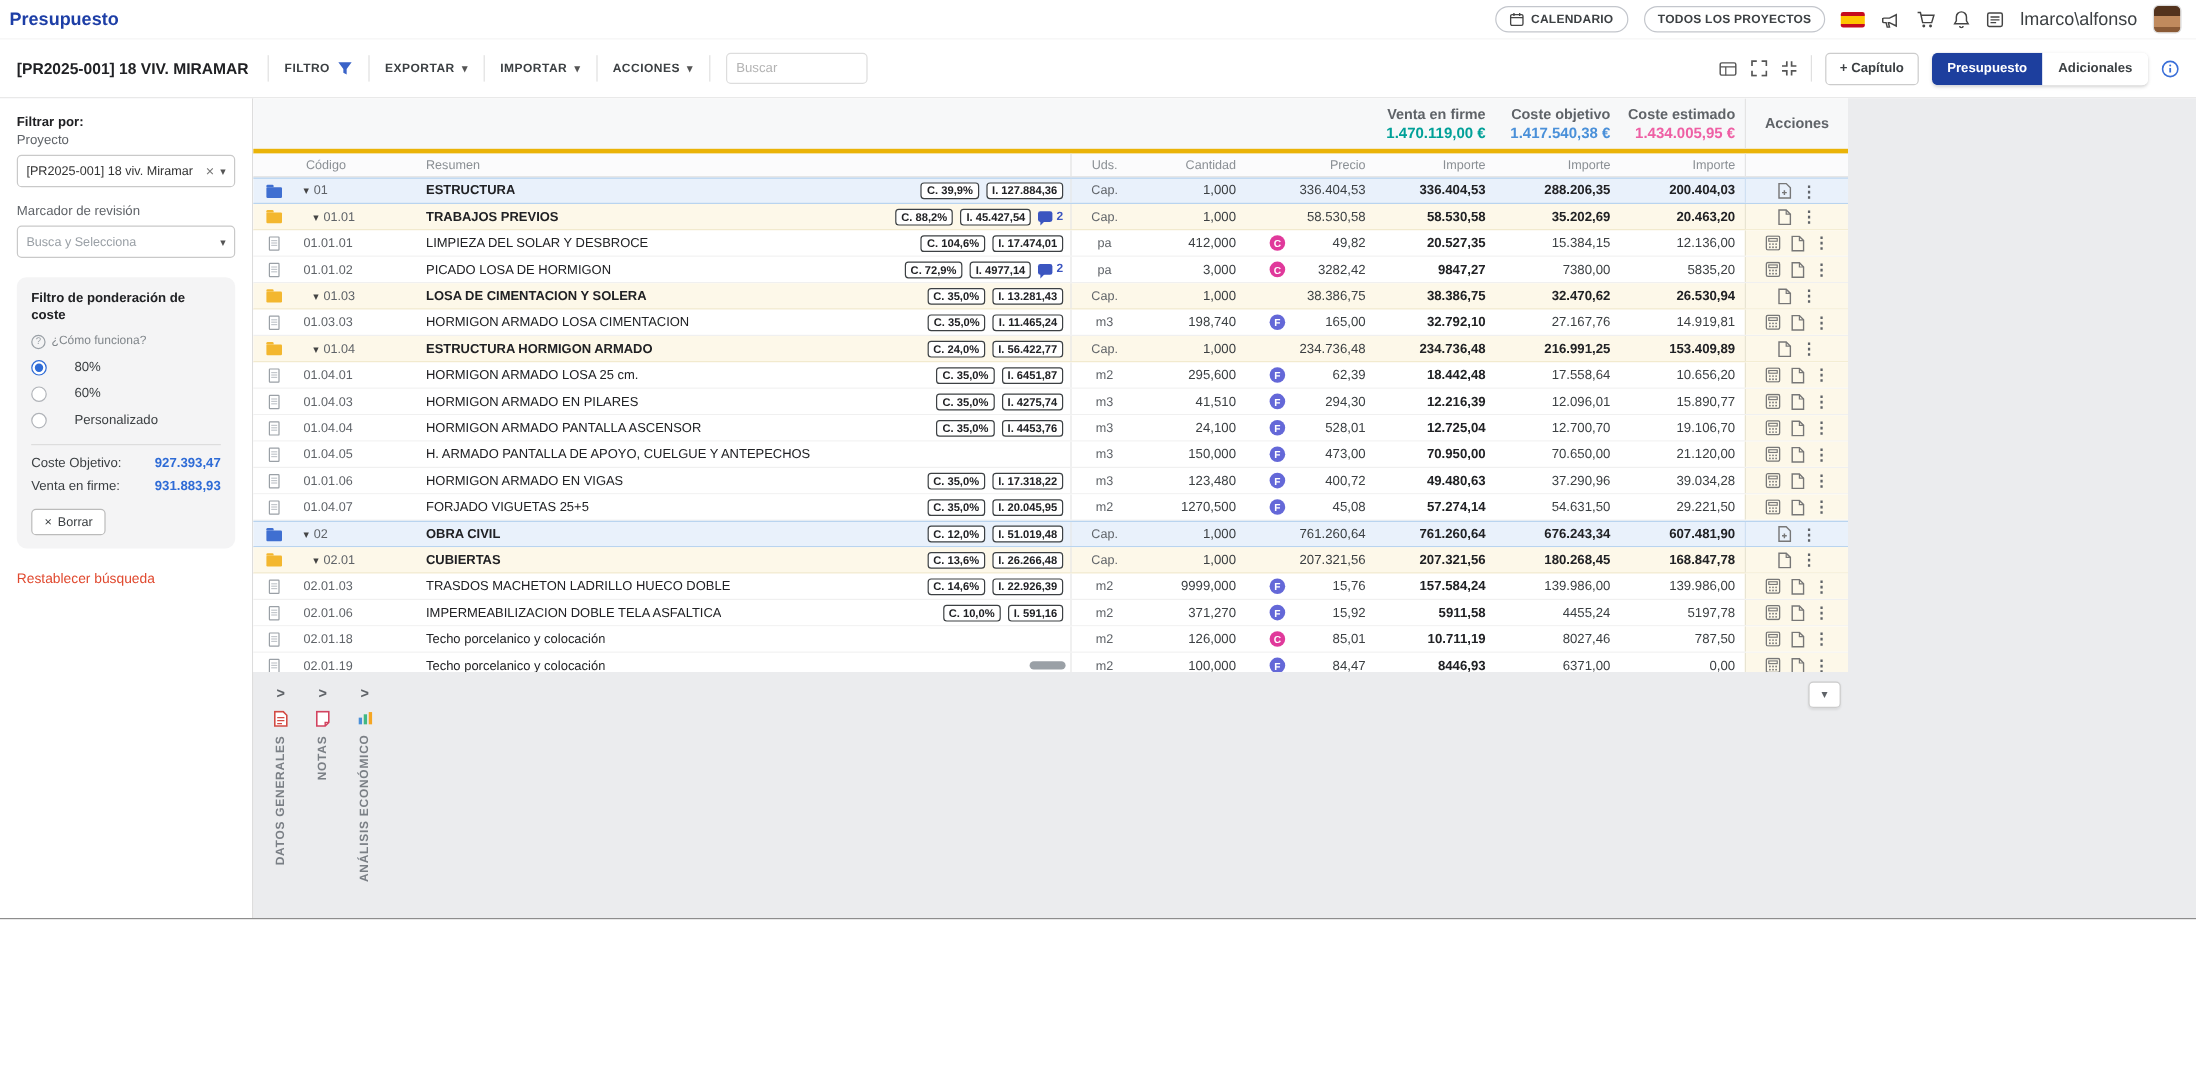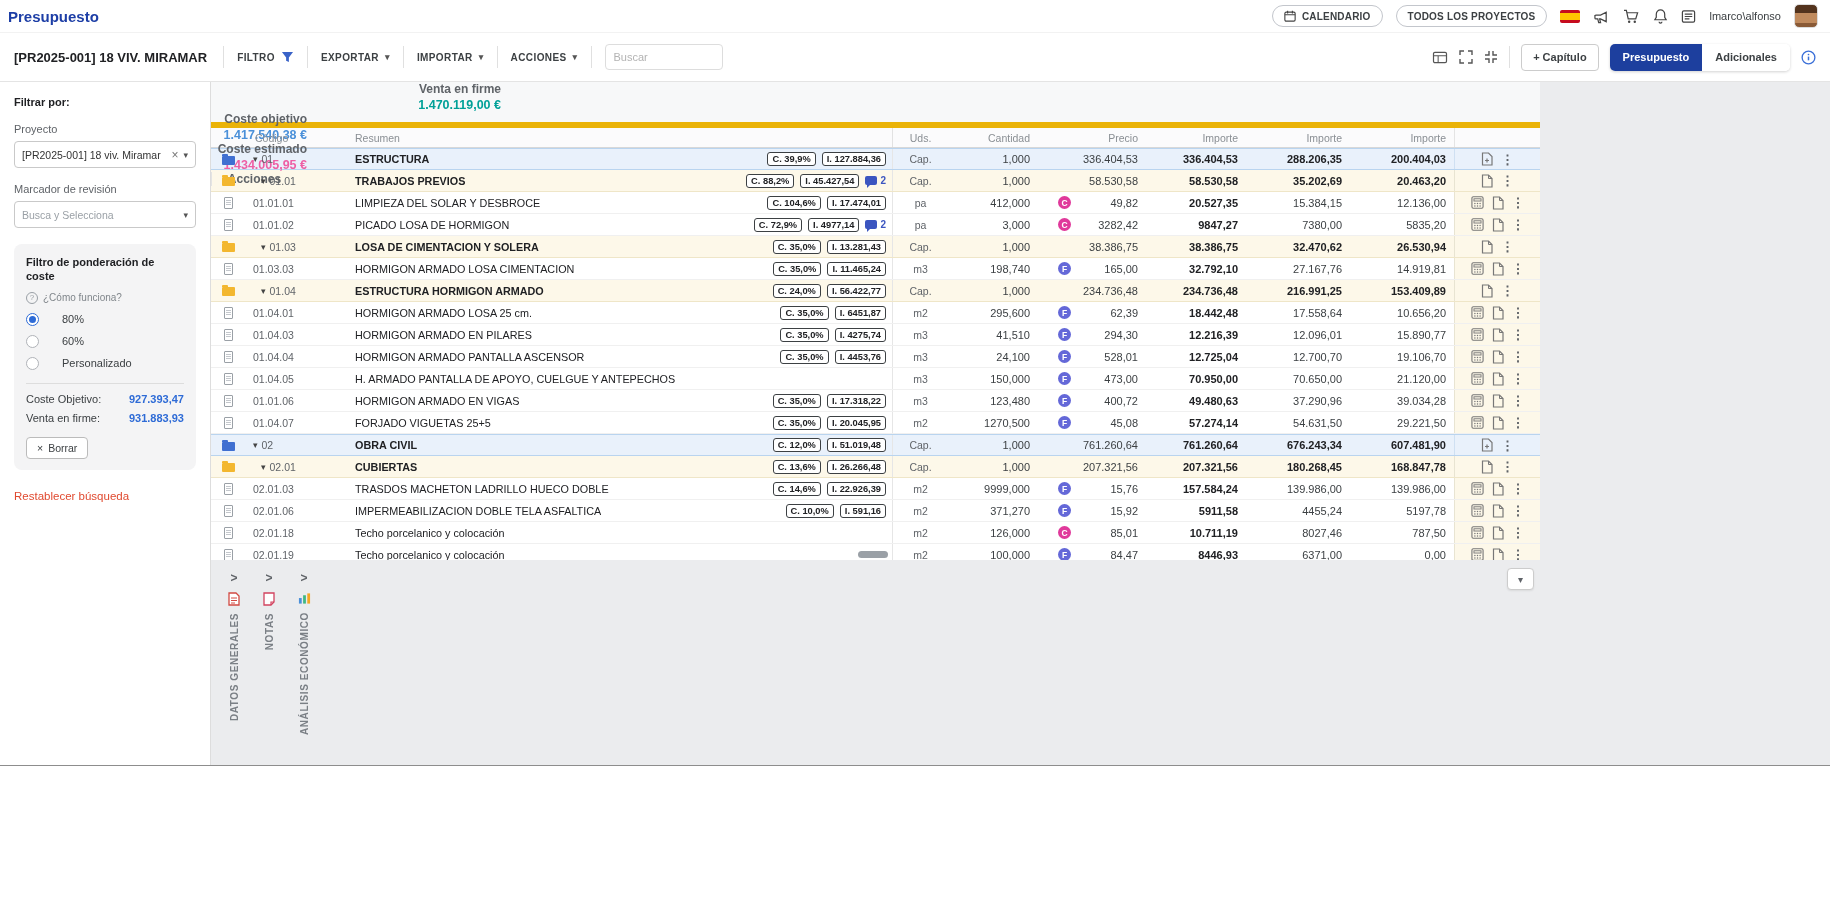--- a/index.html
+++ b/index.html
@@ -7,21 +7,21 @@
 body{font-family:"Liberation Sans",sans-serif;background:#fff;}
 .app{width:1830px;height:901px;display:flex;flex-direction:column;}
 
 
 .topbar{height:33px;display:flex;align-items:center;justify-content:space-between;padding:0 12px 0 8px;background:#fff;border-bottom:1px solid #f2f2f2;}
 .brand{color:#1d3ea6;font-size:15px;font-weight:700;}
 .top-right{display:flex;align-items:center;gap:13px;}
 .pill-btn{display:inline-flex;align-items:center;gap:6px;height:22px;padding:0 11px;border:1px solid #c3c6cc;border-radius:12px;background:#fff;font-size:10px;font-weight:700;color:#3c4043;letter-spacing:.2px;cursor:pointer;white-space:nowrap;}
 .flag{width:20px;height:13px;border-radius:2px;background:linear-gradient(#c60b1e 0 25%,#ffc400 25% 75%,#c60b1e 75%);}
 .icon-btn{display:inline-flex;align-items:center;justify-content:center;cursor:pointer;}
-.username{font-size:11px;color:#3c4043;}
+.username{font-size:15px;color:#3c4043;}
 .avatar{width:24px;height:24px;border-radius:5px;background:linear-gradient(180deg,#53331d 0 38%,#c08a5d 38% 80%,#8a5a36 80%);border:1px solid #ddd;}
 
 
 .toolbar{height:49px;display:flex;align-items:center;justify-content:space-between;padding:0 14px;border-bottom:1px solid #e4e4e4;background:#fff;}
 .tleft{display:flex;align-items:center;gap:13px;}
 .proj-title{font-size:13px;font-weight:700;color:#202124;margin-right:3px;white-space:nowrap;}
 .vdiv{width:1px;height:22px;background:#e0e0e0;}
 .tool-item{display:inline-flex;align-items:center;gap:6px;font-size:10px;font-weight:700;color:#3c4043;letter-spacing:.4px;cursor:pointer;white-space:nowrap;}
 .chev-d{font-size:9px;color:#555;}
 .search{width:118px;height:26px;border:1px solid #ddd;border-radius:4px;padding:0 8px;font-size:11px;color:#333;outline:none;}
@@ -30,21 +30,21 @@
 .btn-outline{display:inline-flex;align-items:center;gap:4px;height:27px;padding:0 11px;border:1px solid #ccc;border-radius:4px;background:#fff;font-size:11px;font-weight:600;color:#3c4043;cursor:pointer;white-space:nowrap;}
 .seg{display:flex;border-radius:5px;overflow:hidden;box-shadow:0 1px 3px rgba(0,0,0,.18);}
 .seg-btn{height:27px;padding:0 13px;font-size:11px;font-weight:600;display:flex;align-items:center;cursor:pointer;white-space:nowrap;}
 .seg-active{background:#1d3f9e;color:#fff;}
 .seg-inactive{background:#fff;color:#3c4043;}
 
 
 .content{flex:1;display:flex;background:#ebecee;min-height:0;}
 .sidebar{width:211px;background:#fff;border-right:1px solid #ddd;padding:14px 14px;flex:none;}
 .sb-label-strong{font-size:11px;font-weight:700;color:#202124;}
-.sb-label{font-size:11px;color:#5f6368;margin-top:15px;}
+.sb-label{font-size:11px;color:#5f6368;margin-top:3px;}
 .select{margin-top:6px;height:27px;border:1px solid #c9c9c9;border-radius:4px;display:flex;align-items:center;padding:0 7px;font-size:10.5px;color:#333;gap:5px;cursor:pointer;background:#fff;}
 .select .txt{flex:1;white-space:nowrap;overflow:hidden;text-overflow:ellipsis;}
 .select .txt.ph{color:#9aa0a6;}
 .select .x{color:#777;font-size:12px;line-height:1;}
 .sb-sec{margin-top:14px;}
 .card{margin-top:16px;background:#f4f4f5;border-radius:8px;padding:11px 12px;}
 .card-title{font-size:11px;font-weight:700;color:#202124;line-height:1.3;}
 .help{display:flex;align-items:center;gap:5px;font-size:10px;color:#80868b;margin-top:8px;}
 .help .q{width:12px;height:12px;border:1px solid #9aa0a6;border-radius:50%;display:flex;align-items:center;justify-content:center;font-size:8px;color:#9aa0a6;flex:none;}
 .radio-row{display:flex;align-items:center;gap:23px;margin-top:9px;font-size:11px;color:#3c4043;cursor:pointer;}
@@ -64,21 +64,21 @@
 .w-icon{width:34px;flex:none;}
 .w-code{width:102px;flex:none;}
 .w-res{width:545px;flex:none;}
 .w-uds{width:56px;flex:none;}
 .w-cant{width:92px;flex:none;}
 .w-pre{width:106px;flex:none;}
 .w-ven{width:100px;flex:none;}
 .w-obj{width:104px;flex:none;}
 .w-est{width:104px;flex:none;}
 .w-acc{width:86px;flex:none;}
-.ghead{height:46px;display:flex;background:#f7f8f9;border-bottom:6px solid #eab308;flex-direction:column;}
+.ghead{height:46px;display:flex;background:#f7f8f9;border-bottom:4px solid #eab308;}
 .gcell{display:flex;flex-direction:column;justify-content:center;align-items:flex-end;padding-right:8px;}
 .gl{font-size:12px;font-weight:700;color:#5f6368;}
 .gv{font-size:12.5px;font-weight:700;margin-top:2px;}
 .gv-venta{color:#00a098;}
 .gv-obj{color:#4a90d9;}
 .gv-est{color:#ee5fa4;}
 .gacc{display:flex;align-items:center;justify-content:center;font-size:12px;font-weight:700;color:#5f6368;border-left:1px solid #e4e4e4;}
 .chead{height:20px;display:flex;background:#fbfbfc;border-bottom:1px solid #d8d8d8;font-size:10.5px;color:#8a8f94;}
 .chead>div{display:flex;align-items:center;}
 .h-code{padding-left:10px;}

